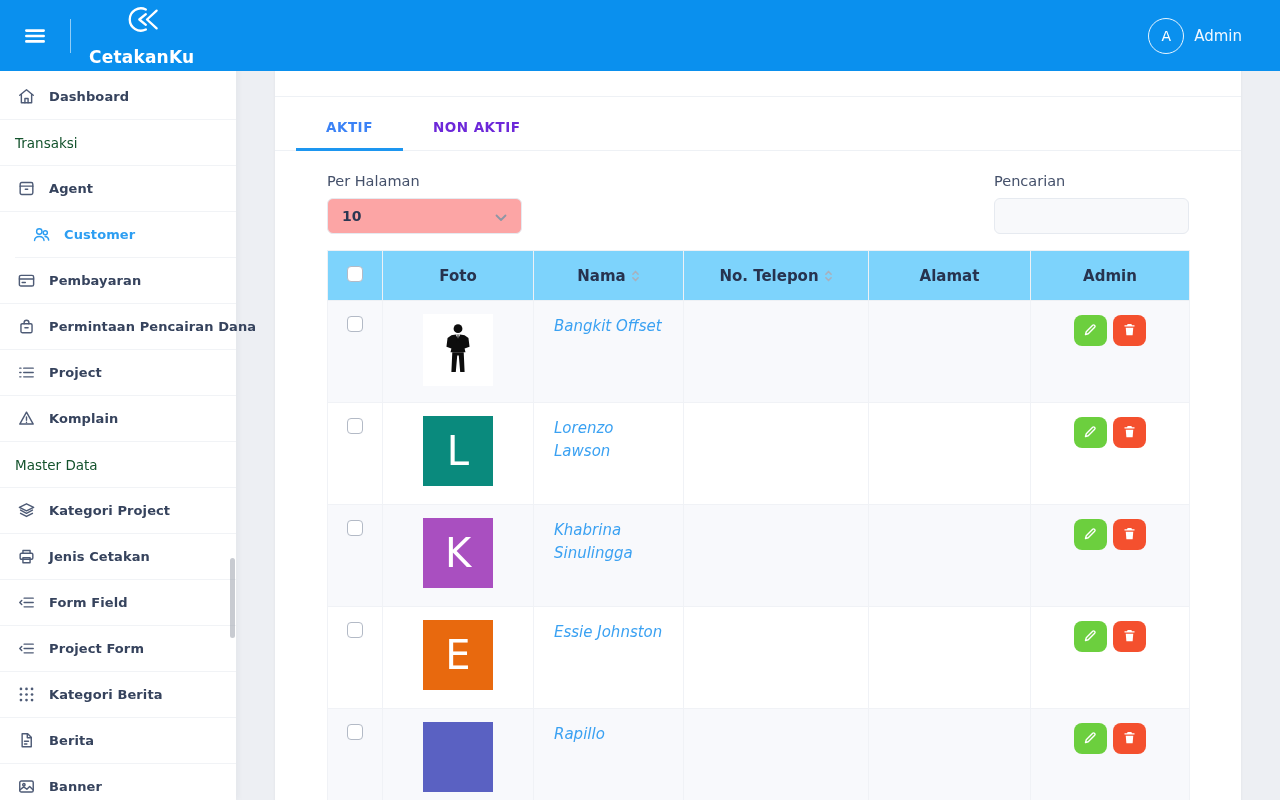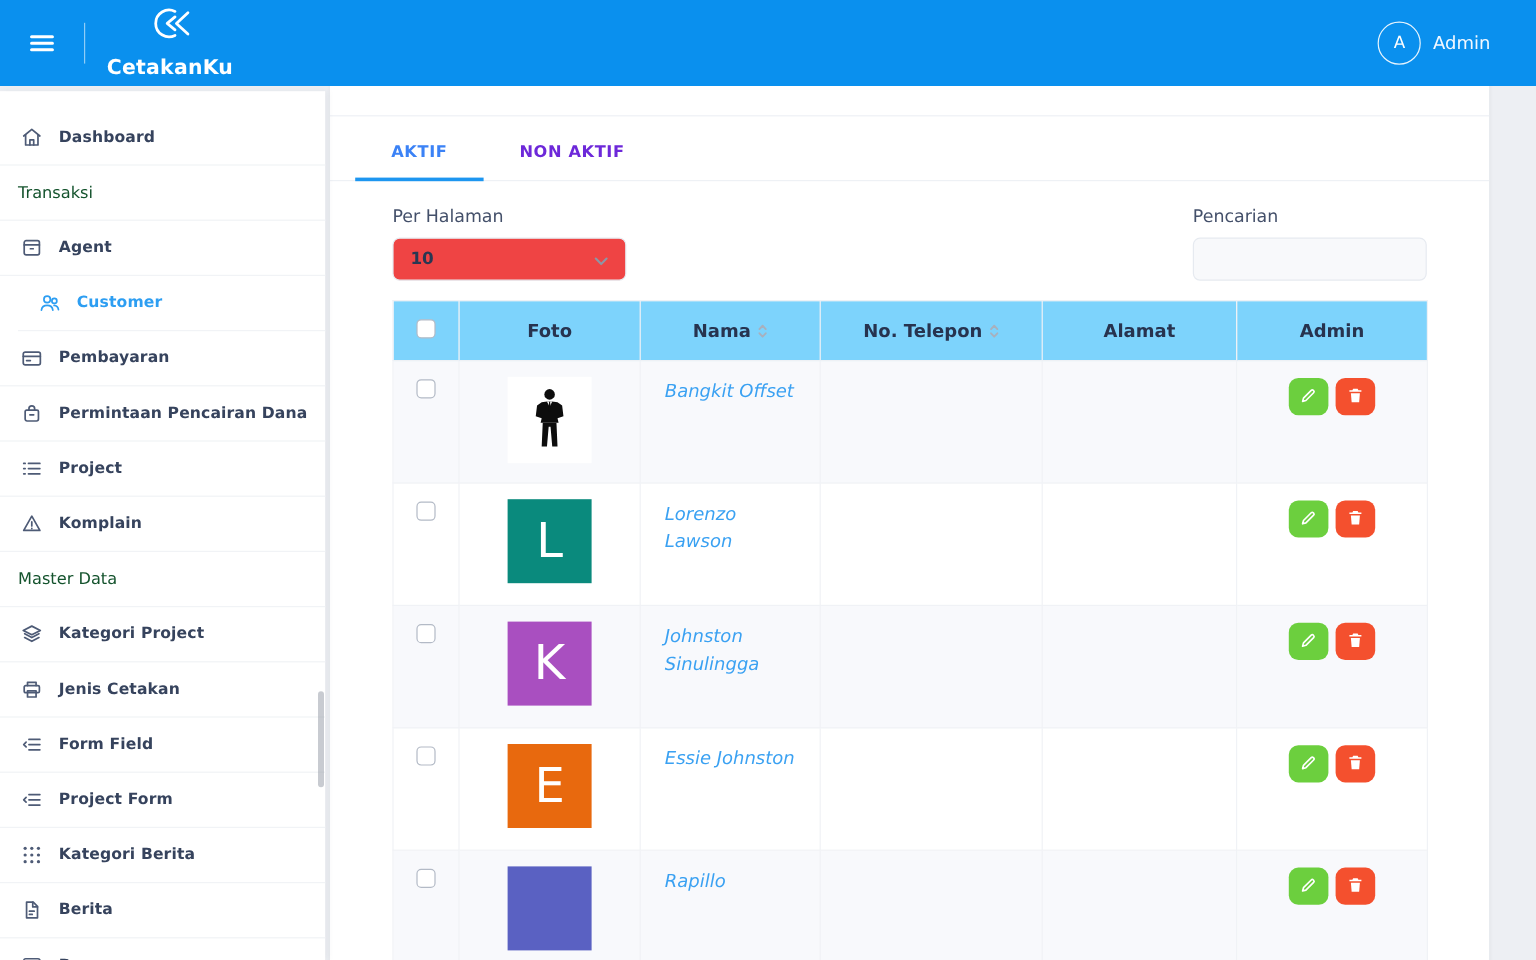--- a/index.html
+++ b/index.html
@@ -15,21 +15,21 @@
   .brand { display:flex; align-items:center; gap:8px; cursor:pointer;flex-direction:column; }
   .brand-name { color:#fff; font-size:17px; font-weight:700; letter-spacing:.2px; }
   .topbar-right { margin-left:auto; margin-right:38px; display:flex; align-items:center;
                   gap:10px; cursor:pointer; }
   .avatar-circle { width:36px; height:36px; border-radius:50%; border:1.6px solid rgba(255,255,255,.9);
                    display:flex; align-items:center; justify-content:center;
                    color:#fff; font-size:14px; }
   .user-name { color:#f2f8ff; font-size:15px; }
 
   
-  .sidebar { position:fixed; top:76px; left:0; bottom:0; width:271px; background:#fff;
+  .sidebar { position:fixed; top:58px; left:0; bottom:0; width:236px; background:#fff;
              padding-top:16px; box-shadow:2px 0 6px rgba(45,55,75,.05); z-index:10; }
   .side-item, .side-section { height:46px; display:flex; align-items:center;
              padding:0 8px 0 17px; border-bottom:1px solid #f1f3f6; }
   .side-item { cursor:pointer; color:#36435d; }
   .side-item .s-icon { width:19px; height:19px; margin-right:13px; color:#4e5b76;
                        display:flex; align-items:center; flex:none; }
   .side-item .s-label { font-size:13px; font-weight:600; letter-spacing:.1px; white-space:nowrap; }
   .side-item.active { color:#2d9ef2;margin-left:15px; }
   .side-item.active .s-icon { color:#2d9ef2; }
   .side-section { color:#14532d; font-size:13.5px; padding-left:15px; }
@@ -43,21 +43,21 @@
   .card-head { padding:20px 24px; border-bottom:1px solid #eef1f5; }
   .card-title { font-size:21px; font-weight:700; color:#22304f; }
 
   .tabs { display:flex; padding:0 21px; border-bottom:1px solid #eef1f5; }
   .tab { padding:22px 30px 13px; font-size:13.5px; font-weight:700; letter-spacing:.5px;
          color:#6d28d9; border-bottom:3px solid transparent; margin-bottom:-1px; cursor:pointer; }
   .tab.active { color:#3b82f6; border-bottom-color:#1d96f0; }
 
   .filters { display:flex; justify-content:space-between; padding:22px 52px 16px; }
   .field-label { font-size:14.5px; color:#44506a; margin-bottom:9px; }
-  .select-box { width:195px; height:36px; background:#ef4444; border:1px solid #e6eaf0;
+  .select-box { width:195px; height:36px; background:#fca5a5; border:1px solid #e6eaf0;
                 border-radius:6px; display:flex; align-items:center; padding:0 14px;
                 cursor:pointer; }
   .select-value { font-size:14px; font-weight:700; color:#2a3752; flex:1; }
   .search-input { width:195px; height:36px; background:#f8f9fb; border:1px solid #e6eaf0;
                   border-radius:6px; padding:0 12px; font-size:14px; color:#2a3752; outline:none;
                   font-family:inherit; }
 
   
   table { border-collapse:collapse; table-layout:fixed; width:862px; margin:0 52px; }
   th { height:50px; font-size:15px; font-weight:700; color:#27334f; text-align:center;
@@ -361,21 +361,21 @@
               </button><button class="act-btn act-del">
                 <span><svg viewBox="0 0 24 24" width="15" height="15" fill="#fff">
                     <path d="M9 3h6l1 2h4v2H4V5h4l1-2z"></path>
                     <path d="M6 9h12l-1 12H7L6 9z"></path>
                   </svg></span>
               </button></td>
           </tr>
           <tr>
             <td class="c-check"><span class="checkbox"></span></td>
             <td class="c-foto"><span class="avatar-box" style="background: rgb(169, 79, 192);">K</span></td>
-            <td class="c-nama"><a class="name-link">Johnston Sinulingga</a></td>
+            <td class="c-nama"><a class="name-link">Khabrina Sinulingga</a></td>
             <td></td>
             <td></td>
             <td class="c-aksi"><button class="act-btn act-edit">
                 <span><svg viewBox="0 0 24 24" width="15" height="15" fill="none" stroke="#fff" stroke-width="2.2" stroke-linecap="round" stroke-linejoin="round">
                     <path d="M4 20l1.2-4.4L15.5 5.3a2 2 0 0 1 2.8 0l.4.4a2 2 0 0 1 0 2.8L8.4 18.8 4 20z"></path>
                   </svg></span>
               </button><button class="act-btn act-del">
                 <span><svg viewBox="0 0 24 24" width="15" height="15" fill="#fff">
                     <path d="M9 3h6l1 2h4v2H4V5h4l1-2z"></path>
                     <path d="M6 9h12l-1 12H7L6 9z"></path>

